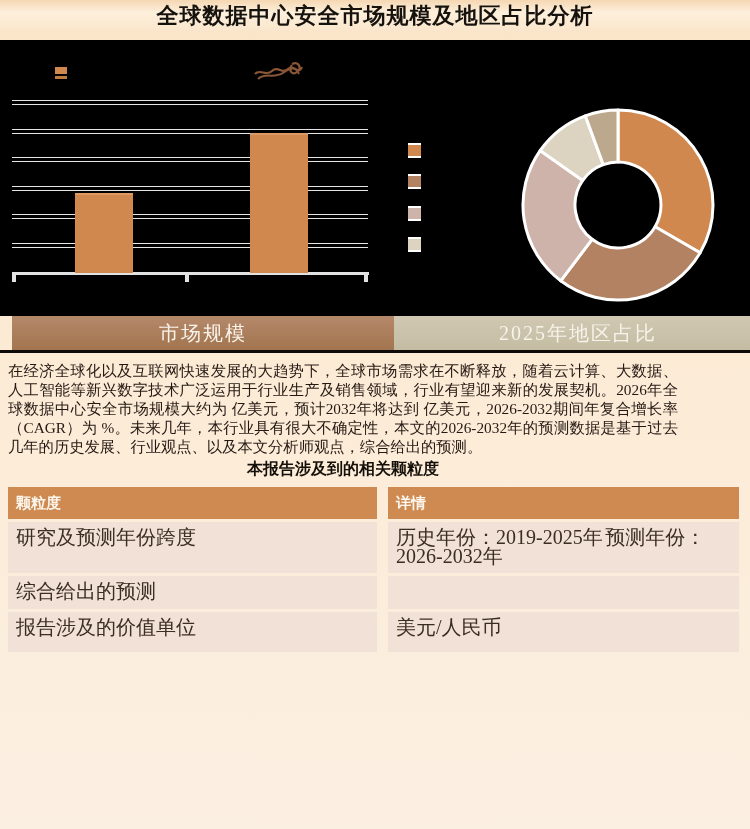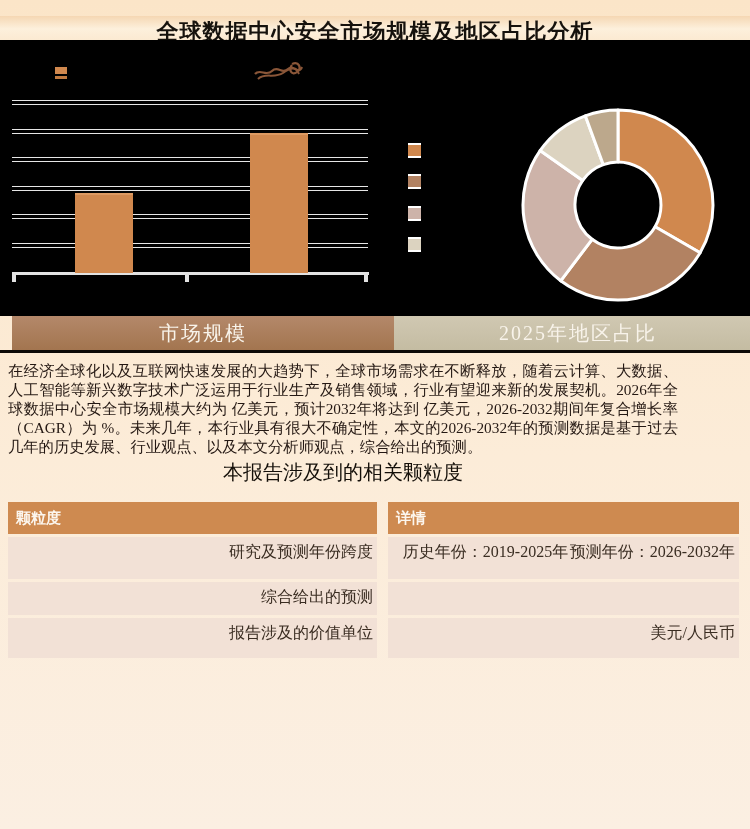--- a/index.html
+++ b/index.html
@@ -3,21 +3,21 @@
 <meta charset="utf-8">
 <style>
   html,body{margin:0;padding:0;}
   .page{
     position:relative;width:750px;height:829px;overflow:hidden;
     background:linear-gradient(180deg,#fbe5c8 0%,#fcecd8 55%,#fbefe2 100%);
     font-family:"Liberation Serif","DejaVu Serif",serif;
   }
   
   .title-bar{
-    position:absolute;left:0;top:16px;width:750px;height:32px;
+    position:absolute;left:0;top:0;width:750px;height:32px;
     background:linear-gradient(180deg,#f5d7b3 0%,#fdf0dc 40%,#fae5ca 100%);
     display:flex;align-items:center;justify-content:center;
   }
   .title-bar h1{margin:0;font-size:22px;font-weight:700;color:#16120d;letter-spacing:1px;}
   
   .chart-section{position:absolute;left:0;top:40px;width:750px;height:276px;background:#000;}
   .gridline{position:absolute;left:12px;width:356px;height:5px;box-sizing:border-box;
     border-top:1.6px solid #e6e6e6;border-bottom:1.6px solid #e6e6e6;}
   .axis-line{position:absolute;left:12px;width:357px;top:232px;height:3px;background:#e2e2e2;}
   .tick{position:absolute;top:235px;width:4px;height:7px;background:#e2e2e2;}
@@ -32,28 +32,28 @@
   .banner-row{position:absolute;left:12px;top:316px;width:750px;height:34px;display:flex;}
   .banner{display:flex;align-items:center;justify-content:center;color:#f8f3ea;
     font-size:20px;letter-spacing:2px;}
   .banner-left{width:382px;background:linear-gradient(180deg,#b4886a 0%,#a3754f 100%);}
   .banner-right{flex:1;background:linear-gradient(180deg,#d0c8b2 0%,#c4bca2 100%);}
   .black-strip{position:absolute;left:0;top:350px;width:750px;height:3px;background:#0d0a07;}
   
   .body-section{position:absolute;left:0;top:353px;width:686px;height:476px;
     box-sizing:border-box;padding:8px 8px 0 8px;}
   .intro{margin:0;font-size:15.3px;line-height:19px;text-align:justify;color:#241813;}
-  .table-title{margin:3px 0 16px 0;text-align:center;font-size:20px;font-weight:400;color:#140f09;}
+  .table-title{margin:3px 0 7px 0;text-align:center;font-size:16px;font-weight:700;color:#140f09;}
   
   .granularity-table{width:734px;}
   .trow{display:grid;grid-template-columns:369px 351px 1fr;column-gap:11px;margin-bottom:3px;}
   .th{background:#ce8a50;color:#fcf6ee;font-weight:700;font-size:15px;
     padding:7px 8px;box-sizing:border-box;height:32px;}
-  .td{background:#f2e1d6;color:#3a2d22;font-size:16px;line-height:18.5px;
-    padding:6px 4px 8px 8px;white-space:pre-line;word-spacing:-2.5px;box-sizing:border-box;text-align:right;}
+  .td{background:#f2e1d6;color:#3a2d22;font-size:20px;line-height:18.5px;
+    padding:6px 4px 8px 8px;white-space:pre-line;word-spacing:-2.5px;box-sizing:border-box;}
   .row-1 .td{min-height:42px;}
   .row-4 .td{min-height:40px;}
 </style>
 </head>
 <body>
 
 <div class="page">
 
   <div class="title-bar">
     <h1>全球数据中心安全市场规模及地区占比分析</h1>

